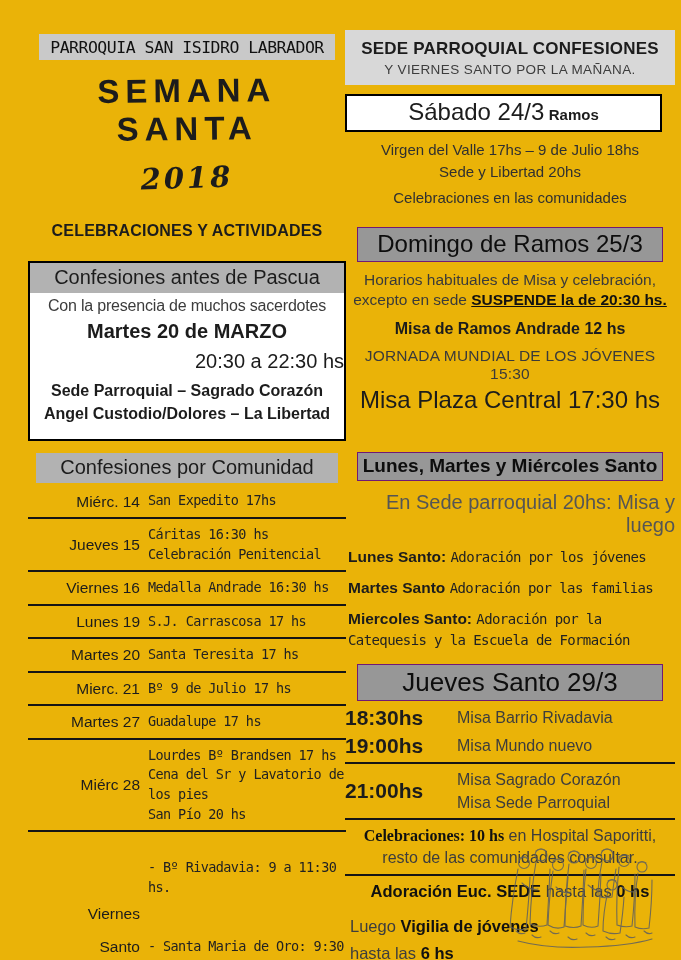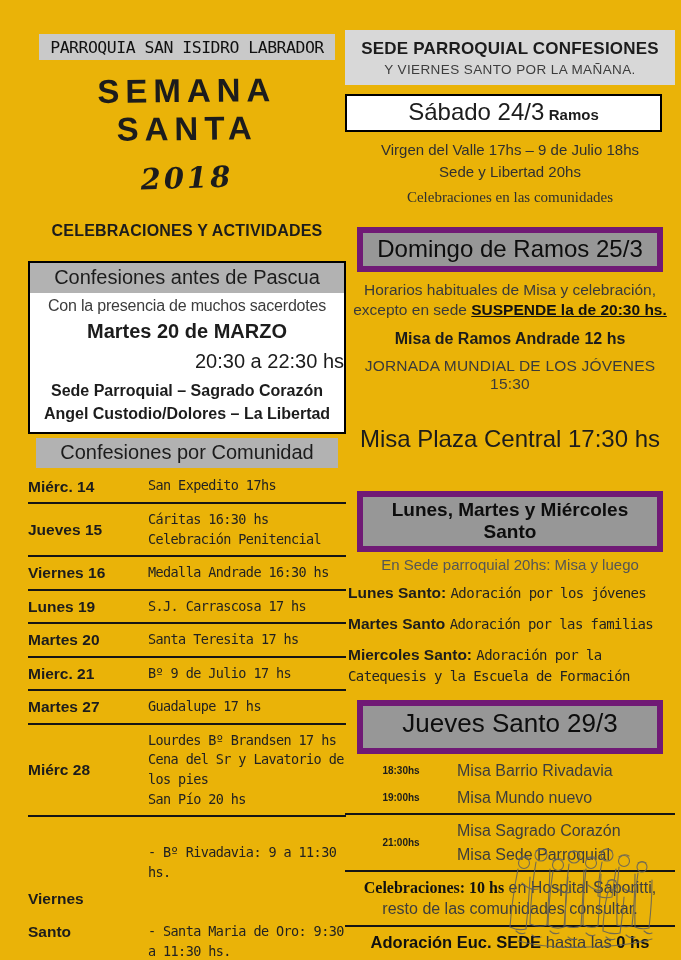--- a/index.html
+++ b/index.html
@@ -26,36 +26,36 @@
     margin-top:12px; text-align:center; font-size:33px; font-weight:600;
     letter-spacing:6px; transform:rotate(-0.6deg);
   }
   .year {
     margin-top:13px; text-align:center; font-family:"DejaVu Serif", serif;
     font-style:italic; font-weight:bold; font-size:29px; letter-spacing:3px;
     transform:rotate(-2deg);
   }
   .subtitle { margin-top:27px; text-align:center; font-size:16px; font-weight:600; letter-spacing:0.2px; }
 
-  .box1 { margin-top:21px; border:2px solid #000; background:#fff; padding-bottom:7px; }
+  .box1 { margin-top:21px; border:2px solid #000; background:#fff; padding-bottom:14px; }
   .box1-header { background:#b2b2b2; text-align:center; font-size:20px; padding:3px 0 4px; }
   .box1-line1 { margin-top:4px; text-align:center; font-size:16px; color:#3c3c3c; letter-spacing:-0.2px; }
   .box1-date  { margin-top:5px; text-align:center; font-size:20px; font-weight:bold; }
   .box1-time  { margin-top:7px; text-align:right; font-size:20px; }
   .box1-place { margin-top:6px; text-align:center; font-size:16px; font-weight:600; line-height:1.45; }
 
   .strip2 {
-    margin:4px 8px 0; background:#b2b2b2; text-align:center;
+    margin:12px 8px 0; background:#b2b2b2; text-align:center;
     font-size:20px; padding:3px 0 4px;
   }
   .ctable { margin-top:2px; }
   .trow { display:flex; border-bottom:2px solid #151515; padding:4px 0; }
   .trow:last-child { border-bottom:none; }
   .tday {
-    width:112px; flex:0 0 112px; text-align:left; font-weight:bold;
+    width:112px; flex:0 0 112px; text-align:right; font-weight:normal;
     font-size:15.5px; white-space:pre-line; line-height:1.5;
     display:flex; flex-direction:column; justify-content:center;
   }
   .tday.tall { line-height:2.15; }
   .tval { flex:1; padding:2px 0 2px 8px; font-size:13.5px; color:#222; line-height:1.45;
           display:flex; flex-direction:column; justify-content:center; }
   .tval .gap { margin:20px 0; }
 
   
   .sede-box { background:#d8d8d8; padding:9px 2px 8px; text-align:center; }
@@ -66,41 +66,41 @@
     margin-top:9px; width:317px; border:2px solid #000; background:#fff;
     text-align:center; padding:2px 0 4px;
   }
   .sabado-title { font-size:24px; }
   .sabado-suffix { font-size:15px; font-weight:bold; }
 
   .r-line { text-align:center; font-size:15px; color:#303030; margin-top:5px; }
   .r-line.first { margin-top:9px; }
 
   .banner {
-    background:#979797; border:6px solid #701a75; text-align:center; color:#0d0d0d;
+    background:#979797; border:1px solid #701a75; text-align:center; color:#0d0d0d;
     width:306px; margin-left:auto; margin-right:auto;
   }
   .banner.domingo { margin-top:21px; font-size:24px; padding:2px 0 3px; }
   .banner.lunes   { margin-top:38px; font-size:19px; font-weight:600; padding:2px 0 3px; }
-  .banner.jueves  { margin-top:13px; font-size:26px; padding:2px 0 9px; }
+  .banner.jueves  { margin-top:13px; font-size:26px; padding:2px 0 2px; }
 
   .domingo-para { margin-top:8px; text-align:center; font-size:15.5px; color:#3a3a3a; line-height:1.3; }
   .domingo-para .b { color:#111;text-decoration:underline; }
   .misa-ramos { margin-top:10px; text-align:center; font-size:16px; font-weight:bold; }
   .jornada { margin-top:9px; text-align:center; font-size:15.5px; color:#3a3a3a; letter-spacing:0.2px; }
-  .plaza { margin-top:32px; text-align:center; font-size:24px; }
-
-  .lmm-sub { margin-top:4px; text-align:center; font-size:15px; color:#555; }
+  .plaza { margin-top:3px; text-align:center; font-size:24px; }
+
+  .lmm-sub { margin-top:10px; text-align:right; font-size:20px; color:#555; }
   .lmm-item { margin-top:10px; font-size:15.5px; line-height:1.35; padding-left:3px; }
   .lmm-item .lbl { font-weight:bold; font-size:15.5px; }
   .lmm-item .tec { font-size:14px; color:#222; }
 
   .jtable { margin-top:3px; }
   .jrow { display:flex; padding:2px 0; }
-  .jtime { width:112px; flex:0 0 112px; text-align:center; font-weight:bold; font-size:10px;
+  .jtime { width:112px; flex:0 0 112px; font-weight:bold; font-size:21px;
            display:flex; flex-direction:column; justify-content:center; }
   .jevents { flex:1; font-size:16px; color:#3d3d3d; line-height:1.45; }
   .rline { border-top:2px solid #151515; margin:2px 0; }
   .celebr { text-align:center; font-size:16px; color:#3d3d3d; line-height:1.35; padding:3px 6px; }
   .celebr .b { color:#111;font-family:Liberation Serif, serif; }
   .adoracion { text-align:center; font-size:16.5px; color:#3d3d3d; padding:4px 0 3px; }
   .adoracion .b { color:#111; }
   .vigilia { margin-top:9px; font-size:16.5px; color:#3d3d3d; line-height:1.65; padding-left:5px; width:200px; }
   .vigilia .b { color:#111; }
 
@@ -215,21 +215,21 @@
       <div class="sede-line">Y VIERNES SANTO POR LA MAÑANA.</div>
     </div>
 
     <div class="sabado-box">
       <span class="sabado-title">Sábado 24/3</span>
       <span class="sabado-suffix">Ramos</span>
     </div>
 
     <div class="r-line first">Virgen del Valle 17hs – 9 de Julio 18hs</div>
     <div class="r-line">Sede y Libertad 20hs</div>
-    <div class="r-line" style="margin-top:9px;font-family:Liberation Serif, serif;">Celebraciones en las comunidades</div>
+    <div class="r-line" style="margin-top:9px;">Celebraciones en las comunidades</div>
 
     <div class="banner domingo">Domingo de Ramos 25/3</div>
 
     <div class="domingo-para">
       <span>Horarios habituales de Misa y celebración,</span><br>
       <span>excepto en sede </span><span class="b">SUSPENDE la de 20:30 hs.</span>
     </div>
 
     <div class="misa-ramos">Misa de Ramos Andrade 12 hs</div>
     <div class="jornada">JORNADA MUNDIAL DE LOS JÓVENES 15:30</div>

